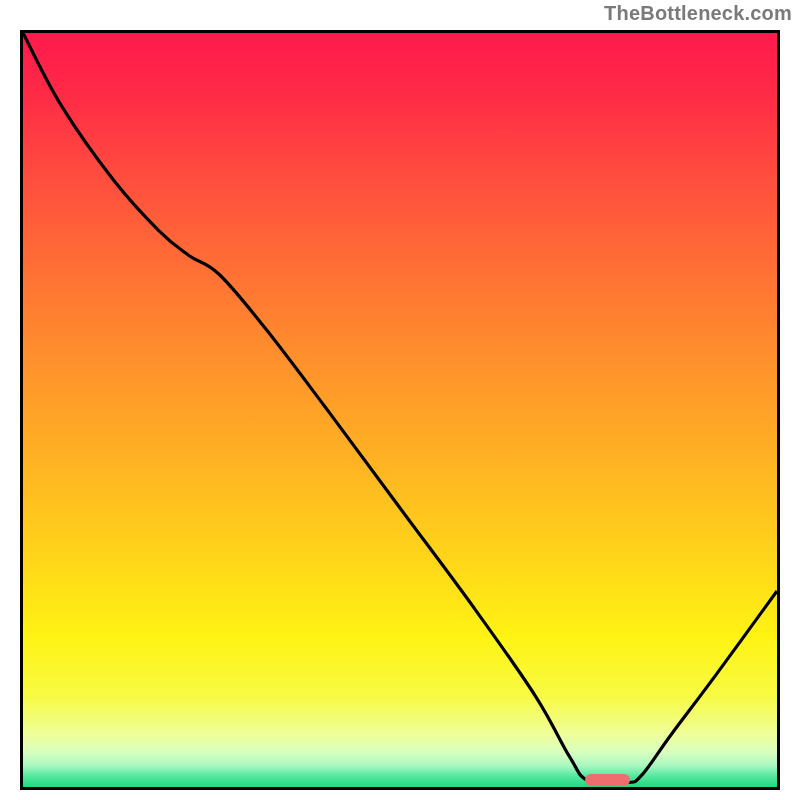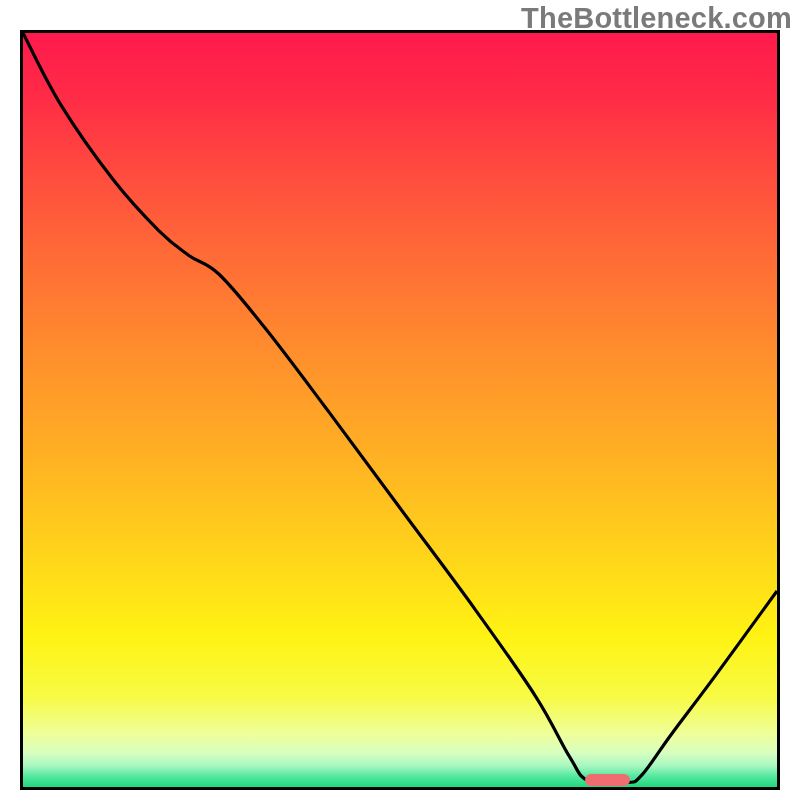--- a/index.html
+++ b/index.html
@@ -8,21 +8,21 @@
     width: 800px;
     height: 800px;
     background: #ffffff;
     overflow: hidden;
   }
   .watermark {
     position: absolute;
     top: 2px;
     right: 8px;
     font-family: Arial, Helvetica, sans-serif;
-    font-size: 29px;
+    font-size: 20px;
     font-weight: 600;
     color: #7a7a7a;
     letter-spacing: 0.2px;
   }
   .plot-frame {
     position: absolute;
     left: 20px;
     top: 30px;
     width: 760px;
     height: 760px;

